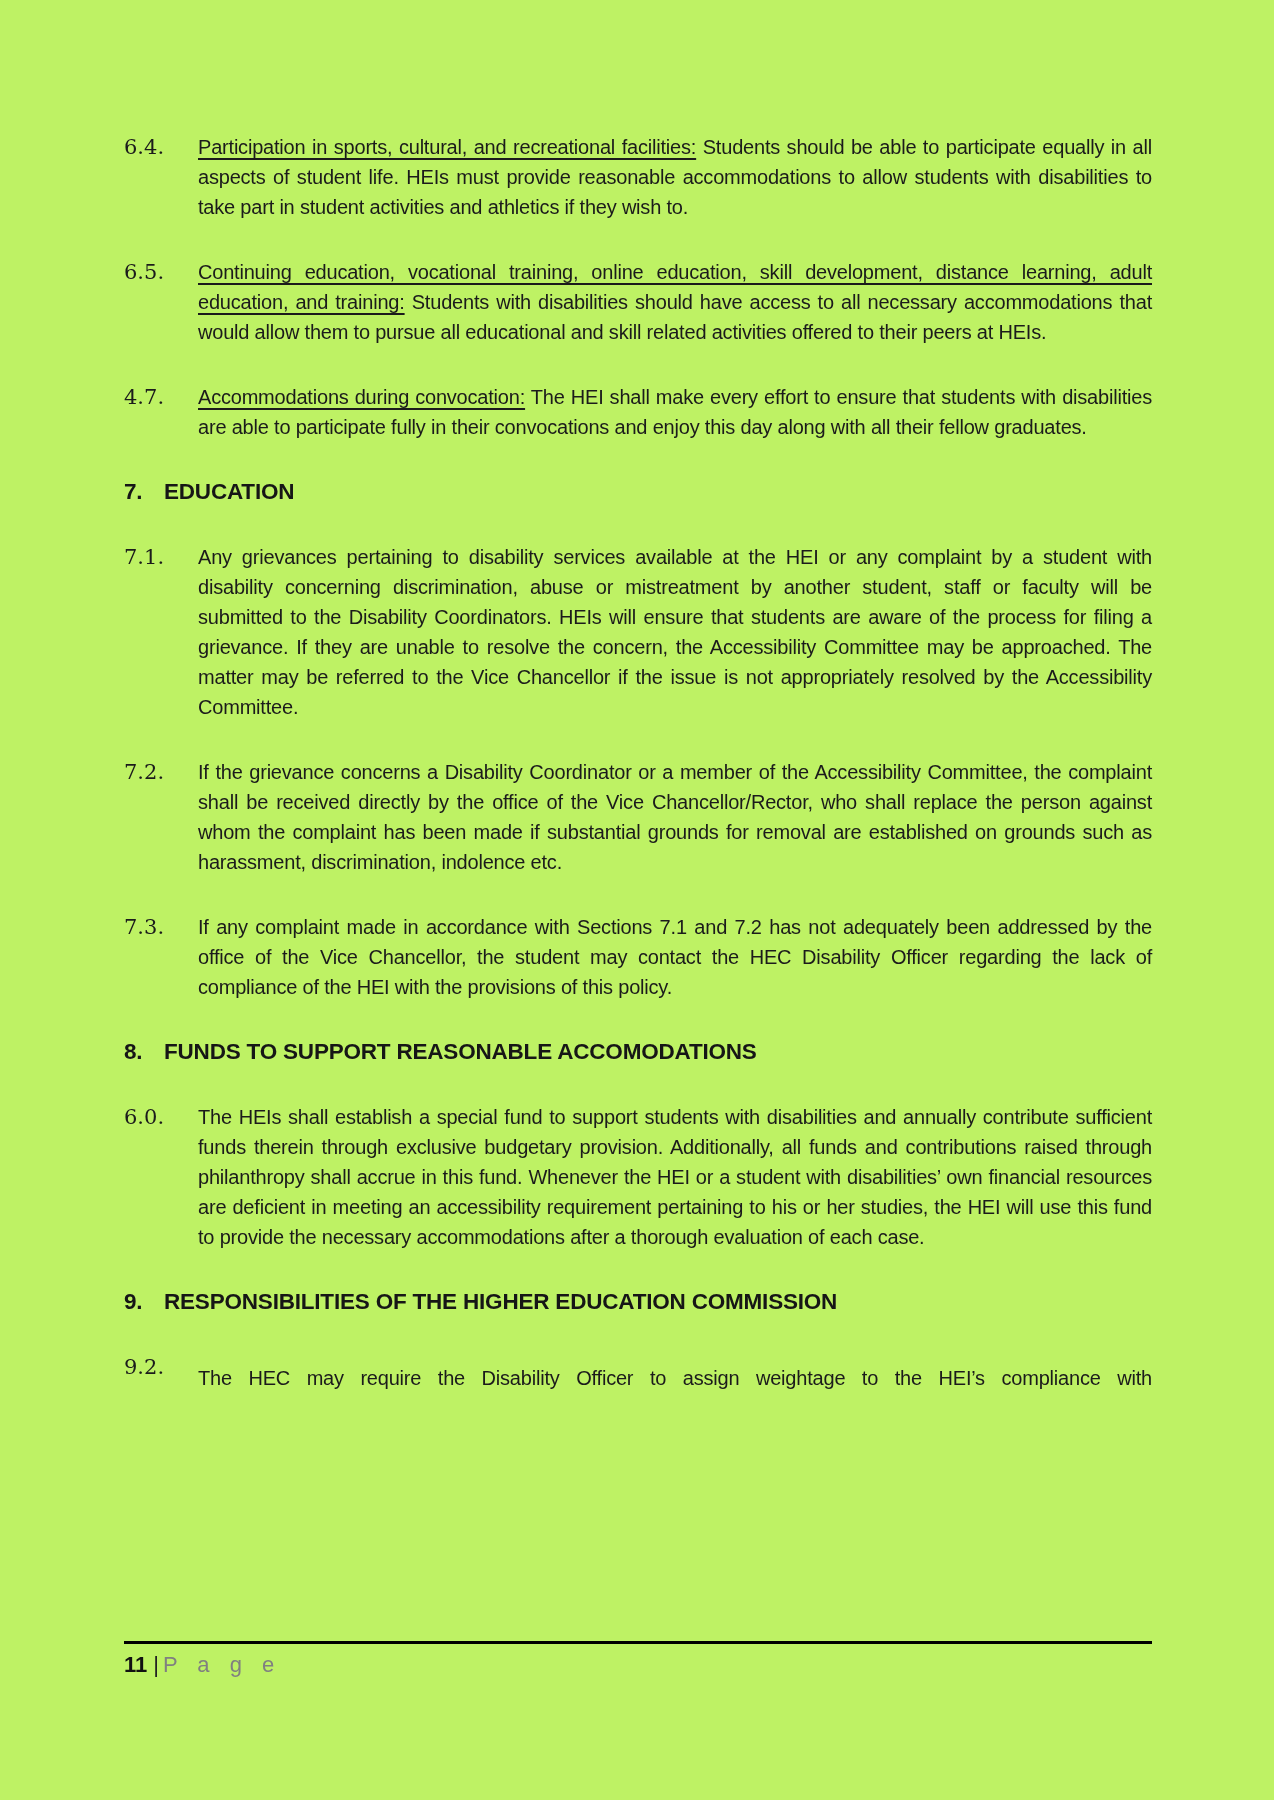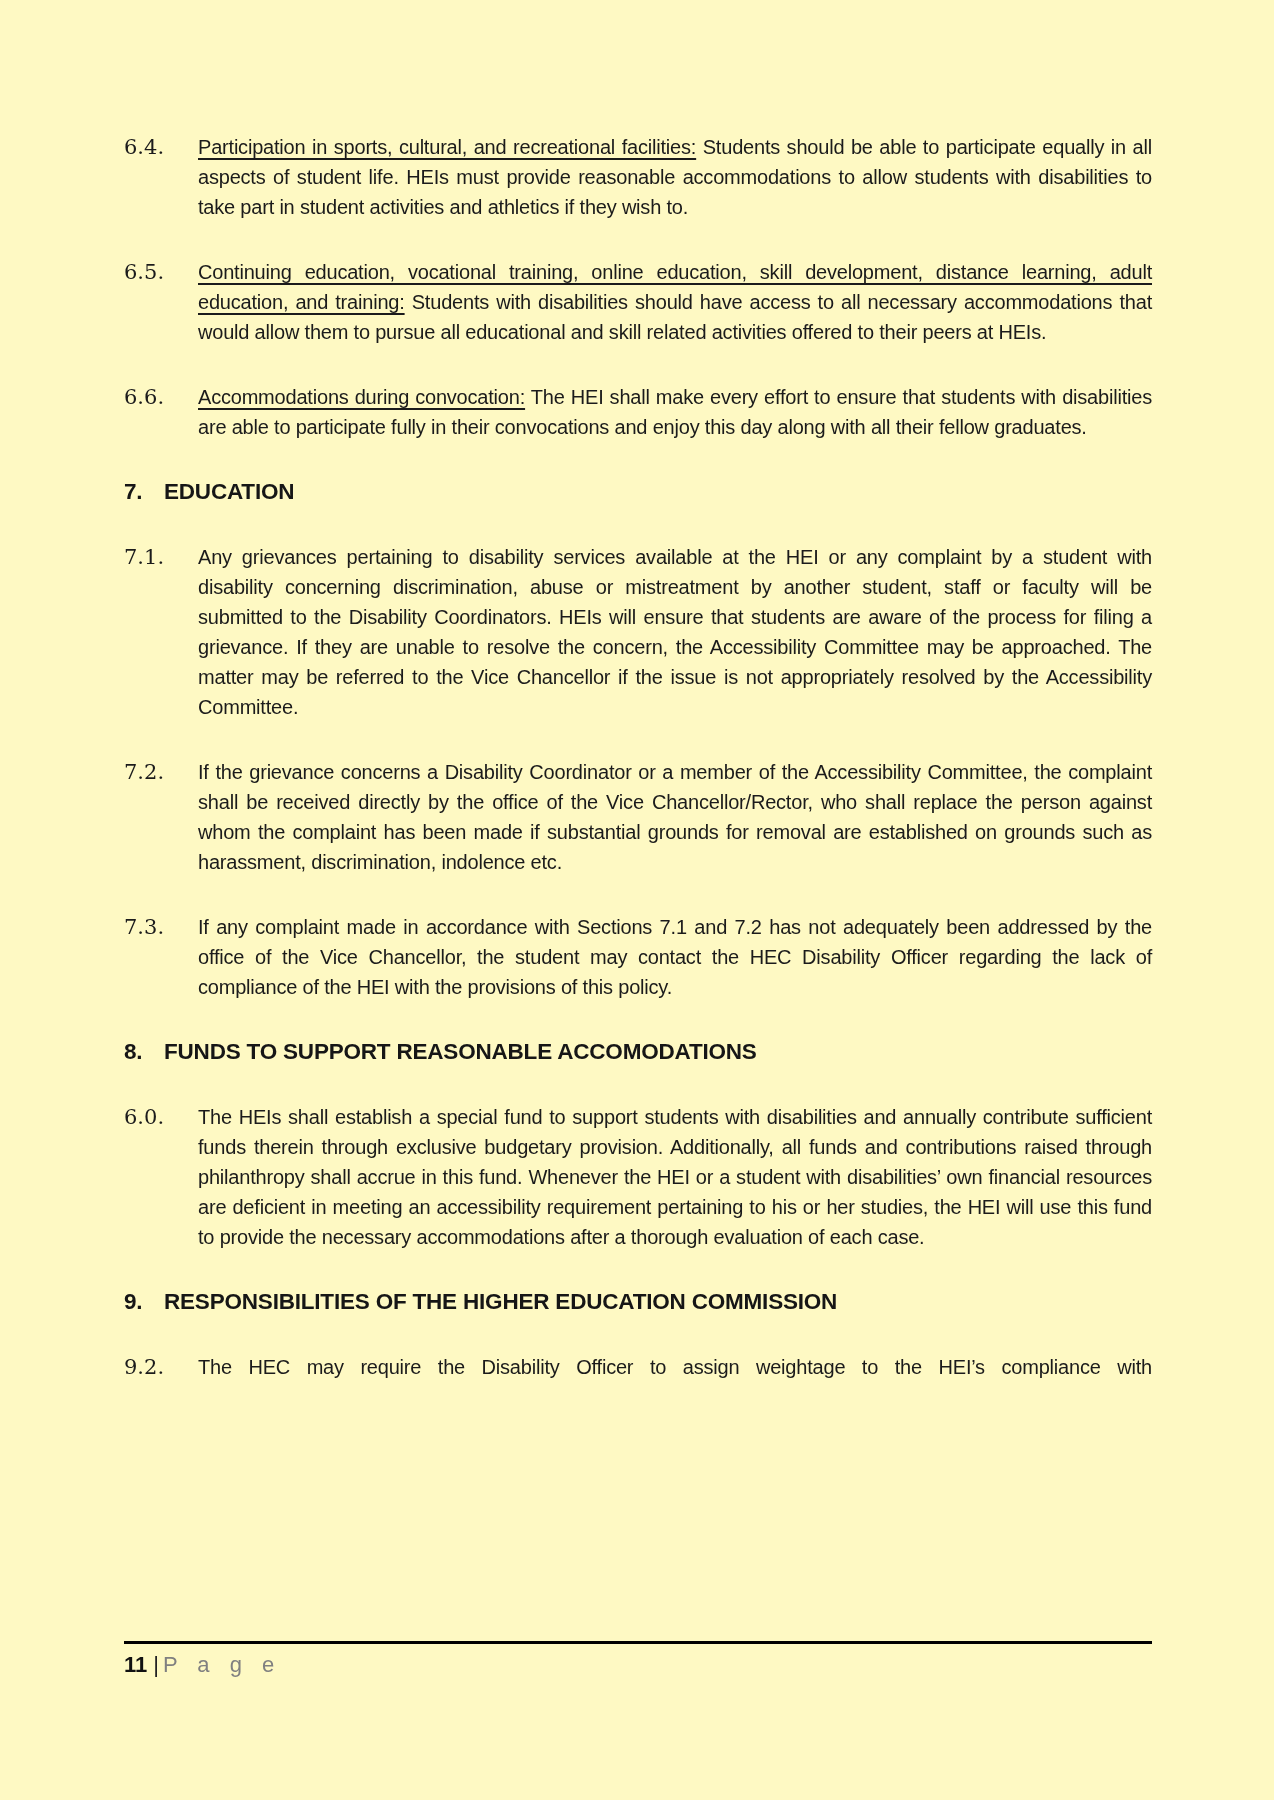--- a/index.html
+++ b/index.html
@@ -1,20 +1,20 @@
 <!DOCTYPE html>
 <html><head>
 <meta charset="utf-8">
 <style>
   html, body { margin: 0; padding: 0; background: #ffffff; }
   .page {
     position: relative;
     width: 1274px;
     height: 1800px;
-    background: #fef9c3;
+    background: #bef264;
     font-family: "Liberation Sans", sans-serif;
     color: #1b1b1b;
     overflow: hidden;
   }
   .content {
     position: absolute;
     left: 124px;
     top: 132px;
     width: 1028px;
   }
@@ -41,21 +41,21 @@
     line-height: 30px;
     letter-spacing: -0.2px;
     text-align: justify;
     color: #1b1b1b;
   }
   .lead {
     text-decoration: underline;
     text-decoration-thickness: 2px;
     text-underline-offset: 4px;
   }
-  .cutoff { text-align-last: justify; }
+  .cutoff { text-align-last: justify; margin-top: 11px; }
   .footer {
     position: absolute;
     left: 124px;
     width: 1028px;
     top: 1641px;
     border-top: 3px solid #000000;
     padding-top: 7px;
     font-size: 22px;
     line-height: 28px;
     white-space: nowrap;
@@ -74,21 +74,21 @@
       <span class="num">6.4.</span>
       <p class="body"><span class="lead">Participation in sports, cultural, and recreational facilities:</span> <span>Students should be able to participate equally in all aspects of student life. HEIs must provide reasonable accommodations to allow students with disabilities to take part in student activities and athletics if they wish to.</span></p>
     </div>
 
     <div class="block item">
       <span class="num">6.5.</span>
       <p class="body"><span class="lead">Continuing education, vocational training, online education, skill development, distance learning, adult education, and training:</span> <span>Students with disabilities should have access to all necessary accommodations that would allow them to pursue all educational and skill related activities offered to their peers at HEIs.</span></p>
     </div>
 
     <div class="block item">
-      <span class="num">6.6.</span>
+      <span class="num">4.7.</span>
       <p class="body"><span class="lead">Accommodations during convocation:</span> <span>The HEI shall make every effort to ensure that students with disabilities are able to participate fully in their convocations and enjoy this day along with all their fellow graduates.</span></p>
     </div>
 
     <div class="block heading">
       <span class="hnum">7.</span>
       <span class="htitle">EDUCATION</span>
     </div>
 
     <div class="block item">
       <span class="num">7.1.</span>

